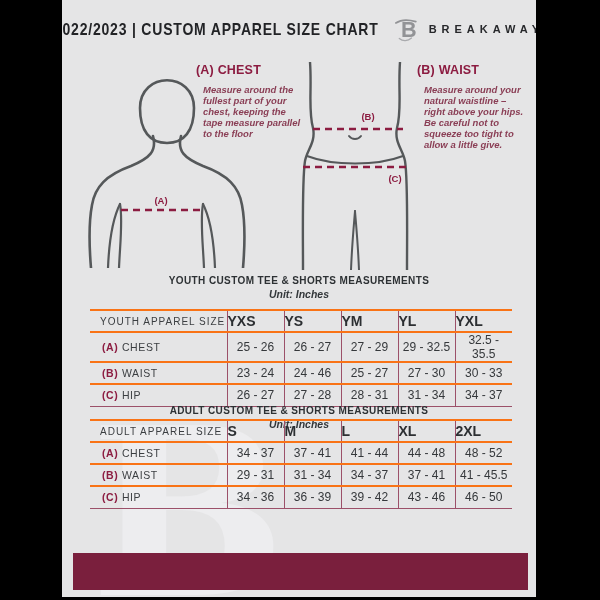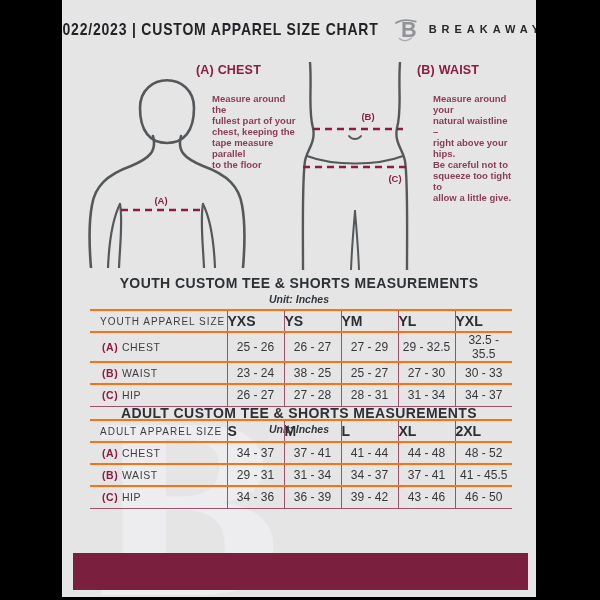--- a/index.html
+++ b/index.html
@@ -13,28 +13,28 @@
   .brandgrp{display:flex;align-items:center;gap:8px;}
   .logo{width:26px;height:26px;}
   .wordmark{font-weight:bold;font-size:11px;letter-spacing:5px;color:#27282b;}
 
   
   .figure{position:absolute;z-index:1;}
   .fig1{left:22px;top:58px;}
   .fig2{left:236px;top:62px;}
   .guide{position:absolute;width:118px;z-index:1;}
   .guide h3{margin:0 0 7px 0;font-size:12.5px;font-weight:bold;color:#8c1c41;letter-spacing:.2px;}
-  .guide p{margin:16px;font-size:9.5px;line-height:11px;color:#8a3e55;white-space:pre-line;font-weight:bold;}
+  .guide p{margin:7px;font-size:9.5px;line-height:11px;font-style:italic;color:#8a3e55;white-space:pre-line;font-weight:bold;}
   .guide-a{left:134px;top:63px;}
   .guide-b{left:355px;top:63px;width:114px;}
   .guide-c{left:355px;top:166px;width:114px;}
 
   
   .caption{position:absolute;left:0;right:0;text-align:center;z-index:1;}
-  .caption .cap-title{font-size:14px;font-weight:bold;letter-spacing:.4px;color:#2d3134;}
+  .caption .cap-title{font-size:10px;font-weight:bold;letter-spacing:.4px;color:#2d3134;}
   .caption .cap-unit{font-size:10.5px;font-style:italic;font-weight:bold;color:#33373a;margin-top:2px;}
   .cap-youth{top:275px;}
   .cap-adult{top:405px;}
 
   
   table.size-table{position:absolute;left:28px;width:422px;border-collapse:collapse;z-index:1;table-layout:fixed;}
   .tbl-youth{top:309px;}
   .tbl-adult{top:419px;}
   .size-table th,.size-table td{height:22px;box-sizing:border-box;border-top:2px solid #f97316;padding:0;}
   .size-table tbody tr:last-child th,.size-table tbody tr:last-child td{border-bottom:1px solid #9c5069;}
@@ -136,21 +136,21 @@
           <td class="row-label"><span class="prefix">(A)</span> CHEST</td>
           <td class="value">25 - 26</td>
           <td class="value">26 - 27</td>
           <td class="value">27 - 29</td>
           <td class="value">29 - 32.5</td>
           <td class="value">32.5 - 35.5</td>
         </tr>
         <tr>
           <td class="row-label"><span class="prefix">(B)</span> WAIST</td>
           <td class="value">23 - 24</td>
-          <td class="value">38 - 25</td>
+          <td class="value">24 - 46</td>
           <td class="value">25 - 27</td>
           <td class="value">27 - 30</td>
           <td class="value">30 - 33</td>
         </tr>
         <tr>
           <td class="row-label"><span class="prefix">(C)</span> HIP</td>
           <td class="value">26 - 27</td>
           <td class="value">27 - 28</td>
           <td class="value">28 - 31</td>
           <td class="value">31 - 34</td>

